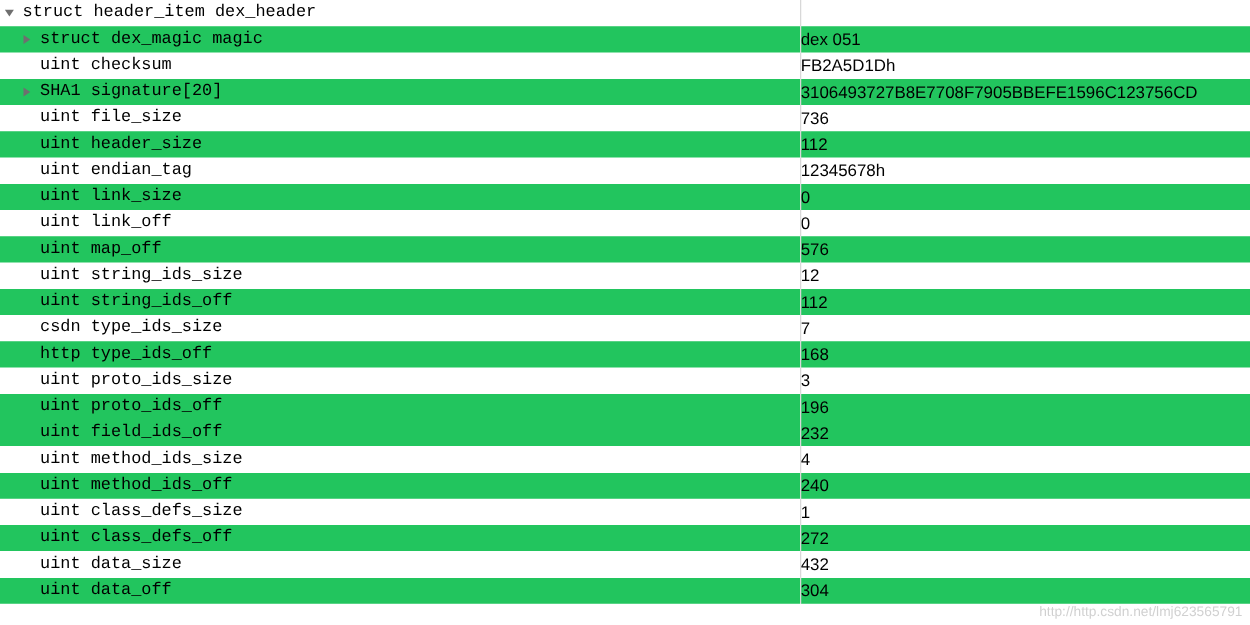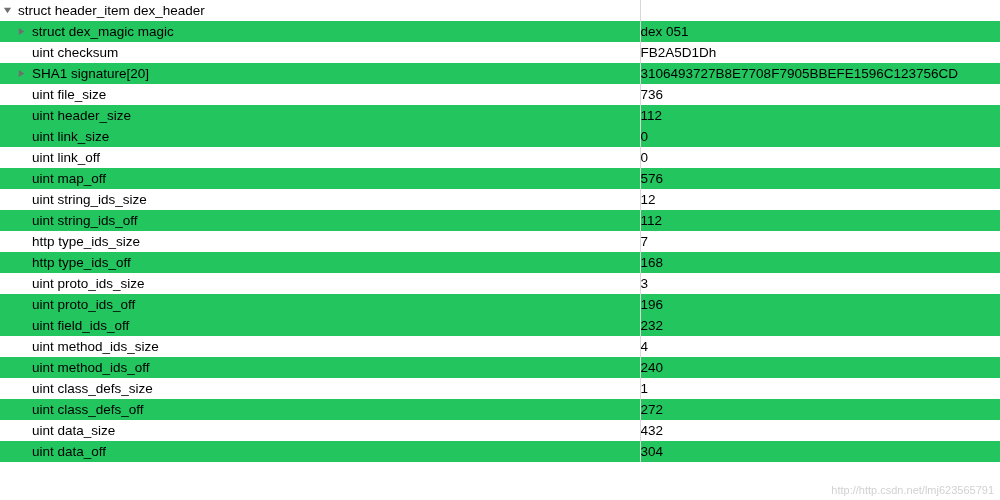--- a/index.html
+++ b/index.html
@@ -30,20 +30,21 @@
     overflow: hidden;
     text-overflow: ellipsis;
     vertical-align: middle;
   }
   .col-name { width: 640px; }
   .col-value { width: 360px; padding-left: 6px; }
   .row-content {
     display: flex;
     align-items: center;
     height: 100%;
+    font-family: Liberation Mono, monospace;
   }
   .indent { display: inline-block; }
   .indent-0 { width: 0px; }
   .indent-1 { width: 14px; }
   .disclosure {
     display: inline-flex;
     align-items: center;
     justify-content: center;
     width: 14px;
     height: 14px;
@@ -131,20 +132,30 @@
       <tr class="odd">
         <td class="col-name">
           <div class="row-content">
             <span class="indent indent-1"></span>
             <span class="disclosure none"></span>
             <span>uint header_size</span>
           </div>
         </td>
         <td class="col-value"><span>112</span></td>
       </tr>
+      <tr class="even">
+        <td class="col-name">
+          <div class="row-content">
+            <span class="indent indent-1"></span>
+            <span class="disclosure none"></span>
+            <span>uint endian_tag</span>
+          </div>
+        </td>
+        <td class="col-value"><span>12345678h</span></td>
+      </tr>
       <tr class="odd">
         <td class="col-name">
           <div class="row-content">
             <span class="indent indent-1"></span>
             <span class="disclosure none"></span>
             <span>uint link_size</span>
           </div>
         </td>
         <td class="col-value"><span>0</span></td>
       </tr>
@@ -186,21 +197,21 @@
             <span>uint string_ids_off</span>
           </div>
         </td>
         <td class="col-value"><span>112</span></td>
       </tr>
       <tr class="even">
         <td class="col-name">
           <div class="row-content">
             <span class="indent indent-1"></span>
             <span class="disclosure none"></span>
-            <span>http type_ids_size</span>
+            <span>csdn type_ids_size</span>
           </div>
         </td>
         <td class="col-value"><span>7</span></td>
       </tr>
       <tr class="odd">
         <td class="col-name">
           <div class="row-content">
             <span class="indent indent-1"></span>
             <span class="disclosure none"></span>
             <span>http type_ids_off</span>

